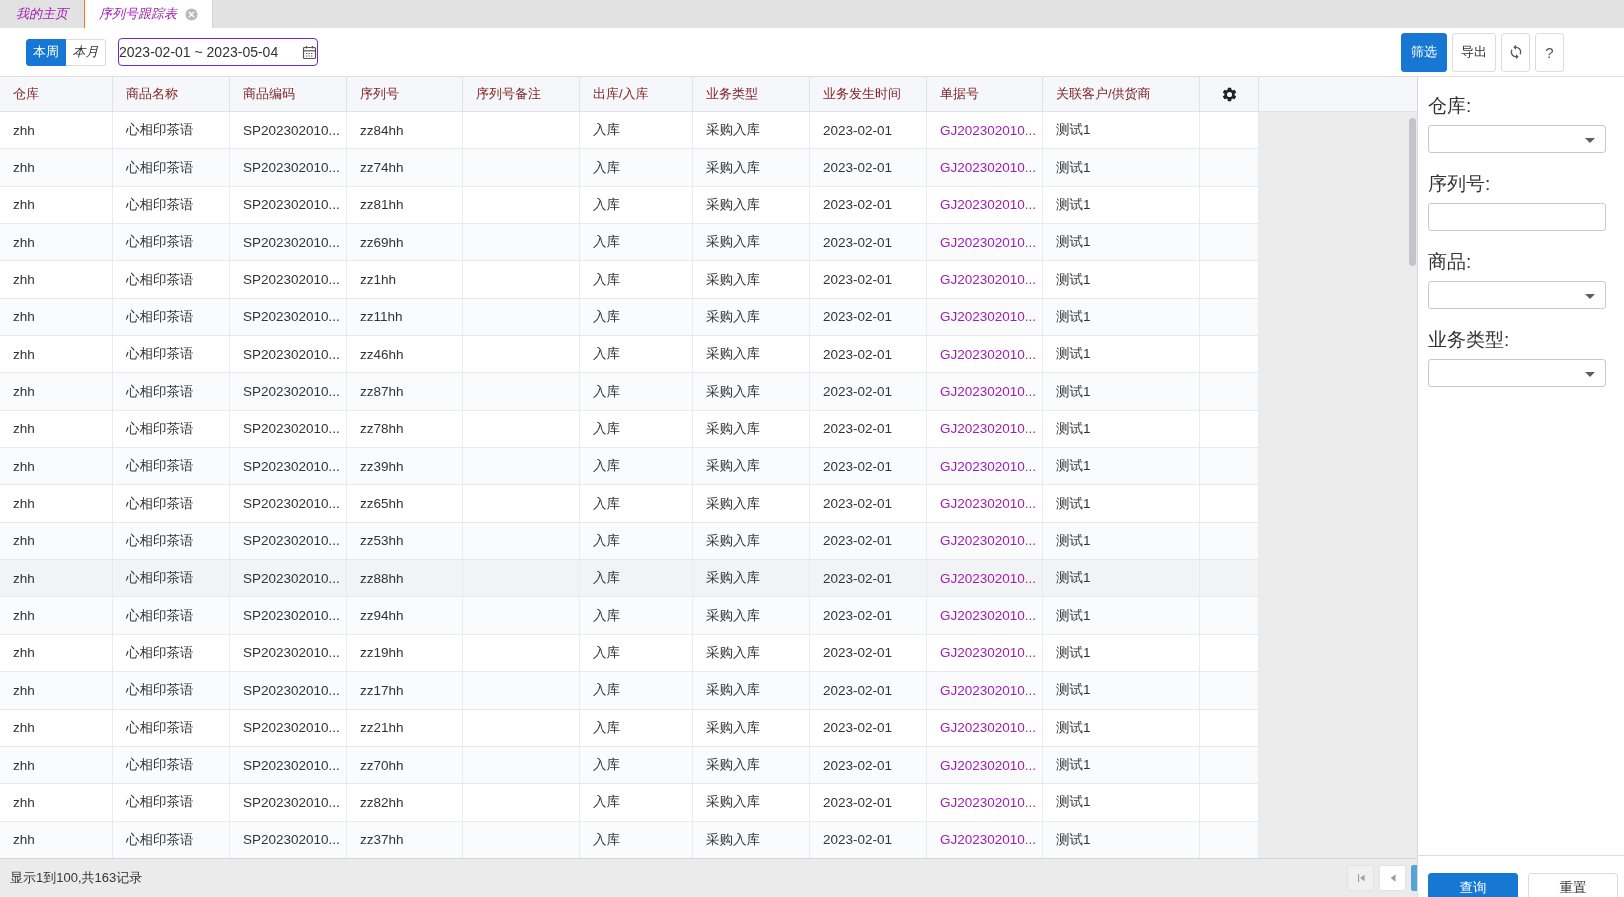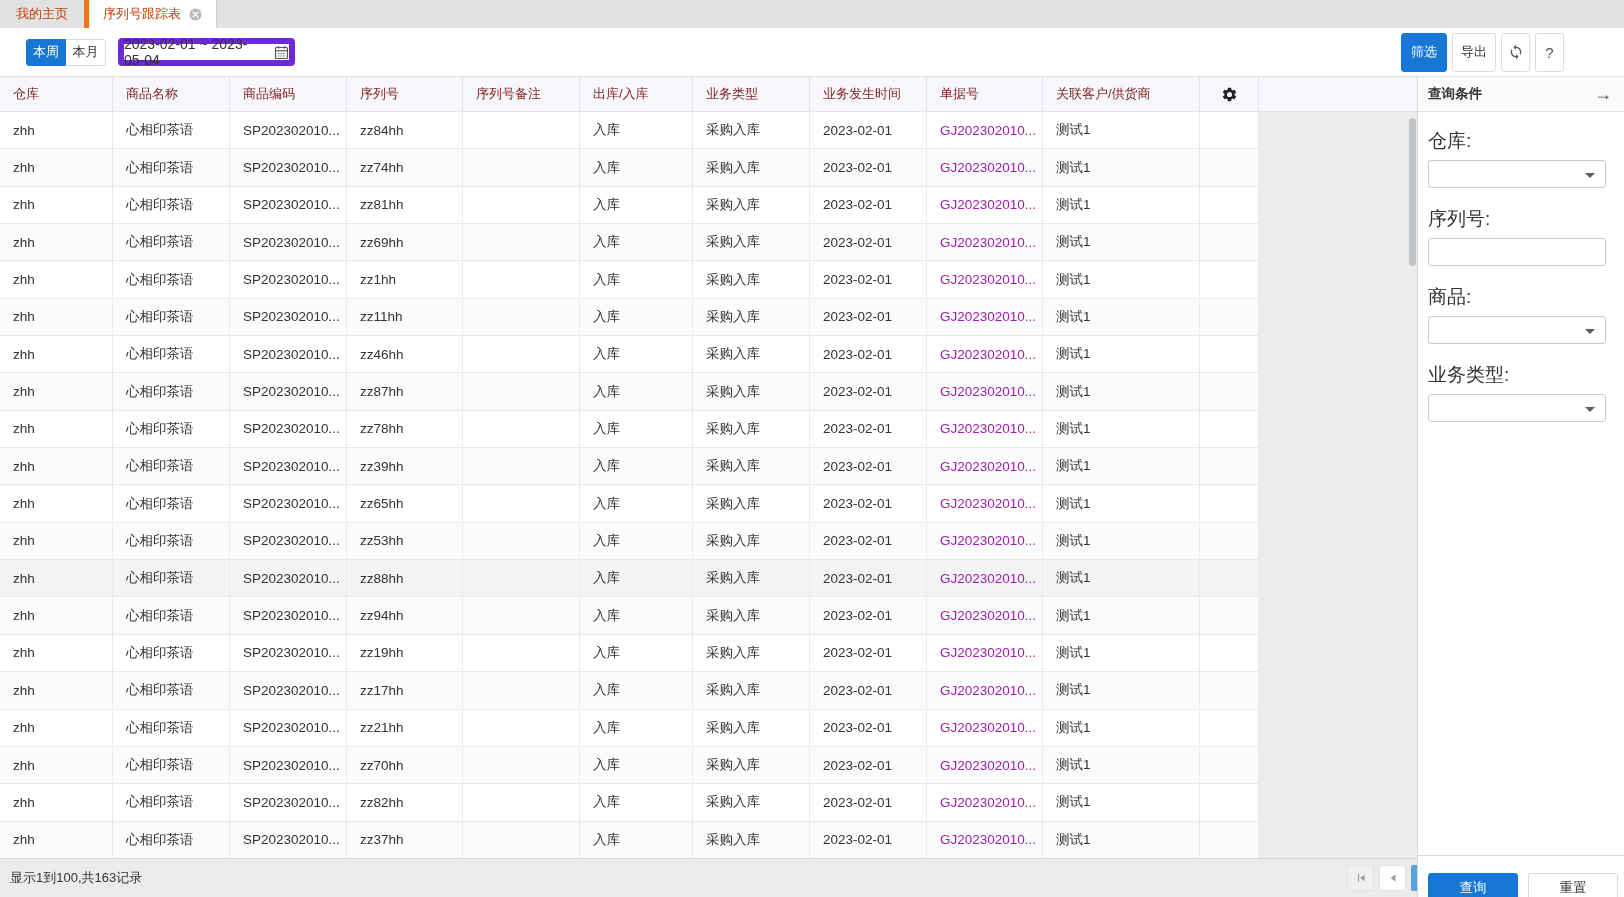--- a/index.html
+++ b/index.html
@@ -1,35 +1,35 @@
 <!DOCTYPE html>
 <html><head>
 <meta charset="utf-8">
 <style>
   * { margin:0; padding:0; box-sizing:border-box; }
   html,body { width:1624px; height:897px; overflow:hidden;
     font-family:"Liberation Sans","DejaVu Sans",sans-serif; color:#333; background:#fff; }
 
   
   .tabbar { height:28px; background:#e2e2e2; display:flex; align-items:stretch; }
-  .tab { display:flex; align-items:center; padding:0 16px; font-size:13px; color:#c2410c; cursor:pointer; }
-  .tab.active { background:#fff; border-left:5px solid #f97316; border-right:1px solid #d2d2d2; padding:0 14px; }
+  .tab { display:flex; align-items:center; padding:0 16px; font-size:13px; color:#a21caf; cursor:pointer;font-style:italic; }
+  .tab.active { background:#fff; border-left:1px solid #f97316; border-right:1px solid #d2d2d2; padding:0 14px; }
   .tab .close { margin-left:8px; display:flex; align-items:center; }
 
   
   .toolbar { height:48px; background:#fff; display:flex; align-items:center; padding:0 0 0 26px; }
   .seg { display:flex; }
   .btn { font-size:13px; height:27px; display:inline-flex; align-items:center; justify-content:center; cursor:pointer; }
   .btn-blue { background:#1678d3; color:#fff; border:1px solid #1678d3; }
   .btn-white { background:#fff; color:#333; border:1px solid #dcdcdc; }
   .seg .btn { width:40px; }
   .seg .btn:first-child { border-radius:3px 0 0 3px; }
-  .seg .btn:last-child { border-radius:0 3px 3px 0; border-left:none; }
-  .datebox { margin-left:12px; width:177px; height:28px; border:6px solid #6d28d9; border-radius:4px;
-    display:flex; align-items:center; justify-content:center; gap:10px; font-size:14px; cursor:pointer; }
+  .seg .btn:last-child { border-radius:0 3px 3px 0; border-left:none;font-style:italic; }
+  .datebox { margin-left:12px; width:200px; height:28px; border:1px solid #6d28d9; border-radius:4px;
+    display:flex; align-items:center; justify-content:space-between; gap:10px; font-size:14px; cursor:pointer; }
   .toolbar .spacer { flex:1; }
   .right-btns { display:flex; gap:5px; margin-right:60px; }
   .right-btns .btn { height:39px; border-radius:3px; }
   .right-btns .btn-blue { width:46px; }
   .right-btns .btn-white { width:44px; }
   .right-btns .icon-btn { width:29px; }
 
   
   .content { display:flex; height:821px; border-top:1px solid #e0e0e0; }
   .main { width:1417px; position:relative; background:#ececec; overflow:hidden; }
@@ -489,24 +489,20 @@
             <svg width="11" height="11" viewBox="0 0 24 24" fill="none" stroke="#2b2b2b" stroke-width="3" stroke-linecap="round" stroke-linejoin="round">
                 <path d="M5 9l7 7 7-7"></path>
               </svg>
           </span>
         </div>
       </div>
     </div>
   </div>
 
   <div class="sidebar">
-    <div class="sb-head">
-      <span class="sb-title">查询条件</span>
-      <span class="sb-arrow">→</span>
-    </div>
     <div class="sb-body">
       <div class="field-group">
         <div class="field-label">仓库:</div>
         <div class="sb-select">
           <span></span>
           <span class="caret"></span>
         </div>
       </div>
       <div class="field-group">
         <div class="field-label">序列号:</div>

